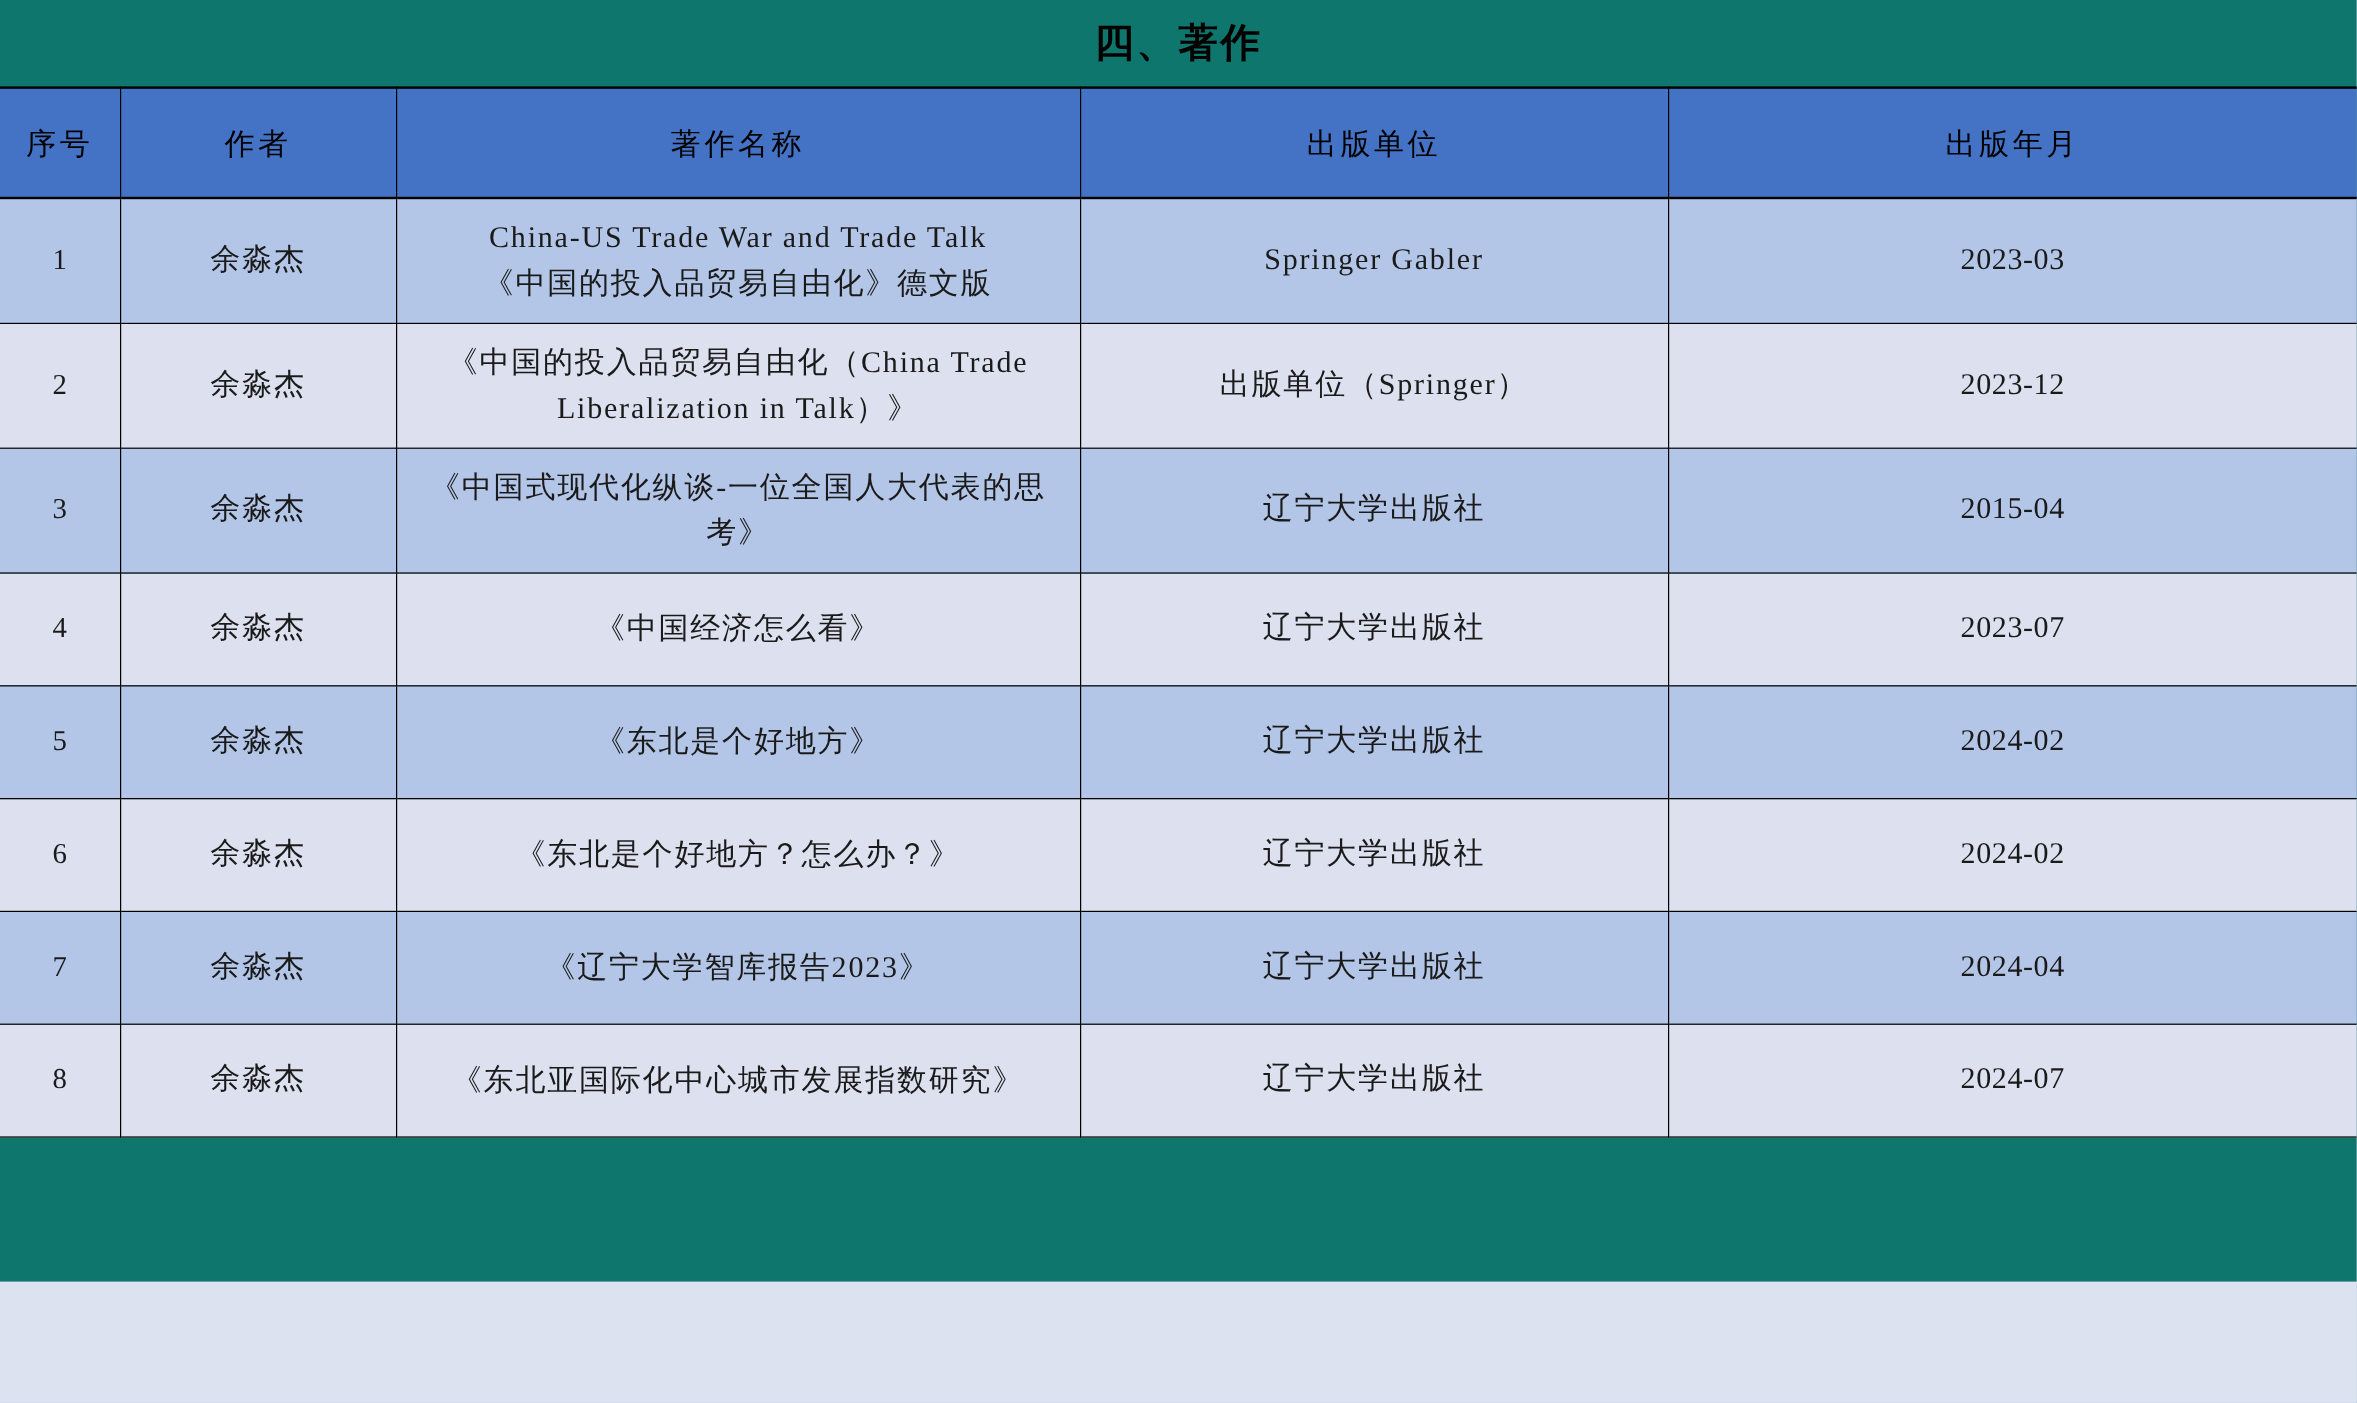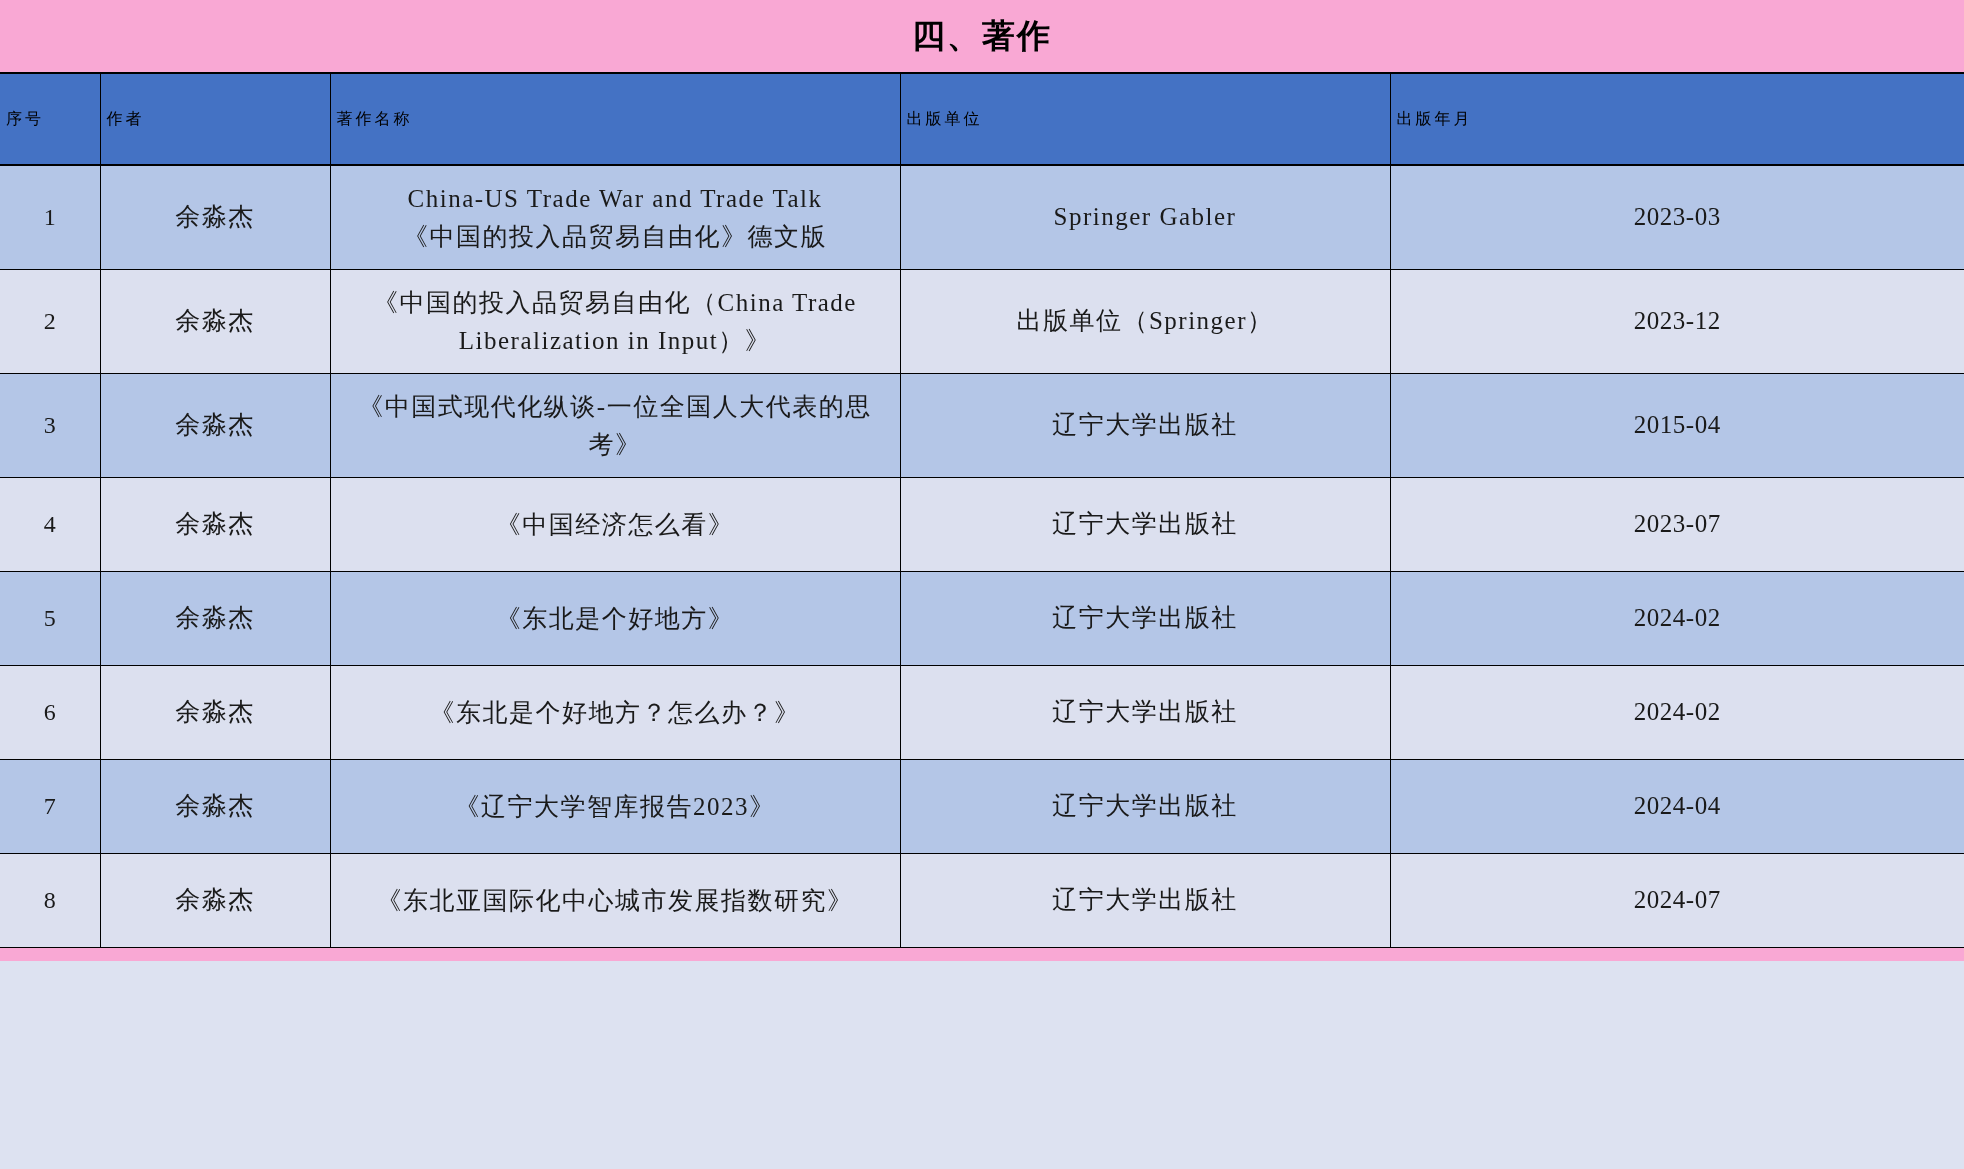--- a/index.html
+++ b/index.html
@@ -8,22 +8,22 @@
     background: #dde2f1;
   }
   body {
     width: 1964px;
     height: 1169px;
     font-family: "Liberation Serif", "DejaVu Serif", serif;
     overflow: hidden;
   }
   .page {
     width: 1964px;
-    height: 961px;
-    background: #f9a8d4;
+    height: 1068px;
+    background: #0f766e;
     position: relative;
     box-sizing: border-box;
   }
   .doc-title {
     height: 72px;
     line-height: 72px;
     text-align: center;
     font-size: 33px;
     font-weight: bold;
     color: #000000;
@@ -41,23 +41,23 @@
   table.works-table col.c-index   { width: 100px; }
   table.works-table col.c-author  { width: 230px; }
   table.works-table col.c-title   { width: 570px; }
   table.works-table col.c-pub     { width: 490px; }
   table.works-table col.c-date    { width: 574px; }
 
   thead th {
     background: #4472c4;
     color: #000000;
     font-weight: normal;
-    font-size: 16px;
+    font-size: 25px;
     height: 90px;
-    text-align: left;
+    text-align: center;
     vertical-align: middle;
     border-left: 1px solid #000;
     border-right: 1px solid #000;
     border-bottom: 2px solid #000;
     font-family: "Liberation Sans", "DejaVu Sans", sans-serif;
     letter-spacing: 3px;
     padding: 0 6px;
   }
   thead th:first-child { border-left: none; }
   thead th:last-child  { border-right: none; }
@@ -120,21 +120,21 @@
         </td>
         <td class="cell-pub">Springer Gabler</td>
         <td class="cell-date">2023-03</td>
       </tr>
 
       <tr class="band-light">
         <td class="cell-index">2</td>
         <td class="cell-author">余淼杰</td>
         <td class="cell-title">
           <div>《中国的投入品贸易自由化（China Trade</div>
-          <div>Liberalization in Input）》</div>
+          <div>Liberalization in Talk）》</div>
         </td>
         <td class="cell-pub">出版单位（Springer）</td>
         <td class="cell-date">2023-12</td>
       </tr>
 
       <tr class="band-dark">
         <td class="cell-index">3</td>
         <td class="cell-author">余淼杰</td>
         <td class="cell-title">
           <div>《中国式现代化纵谈-一位全国人大代表的思考》</div>

